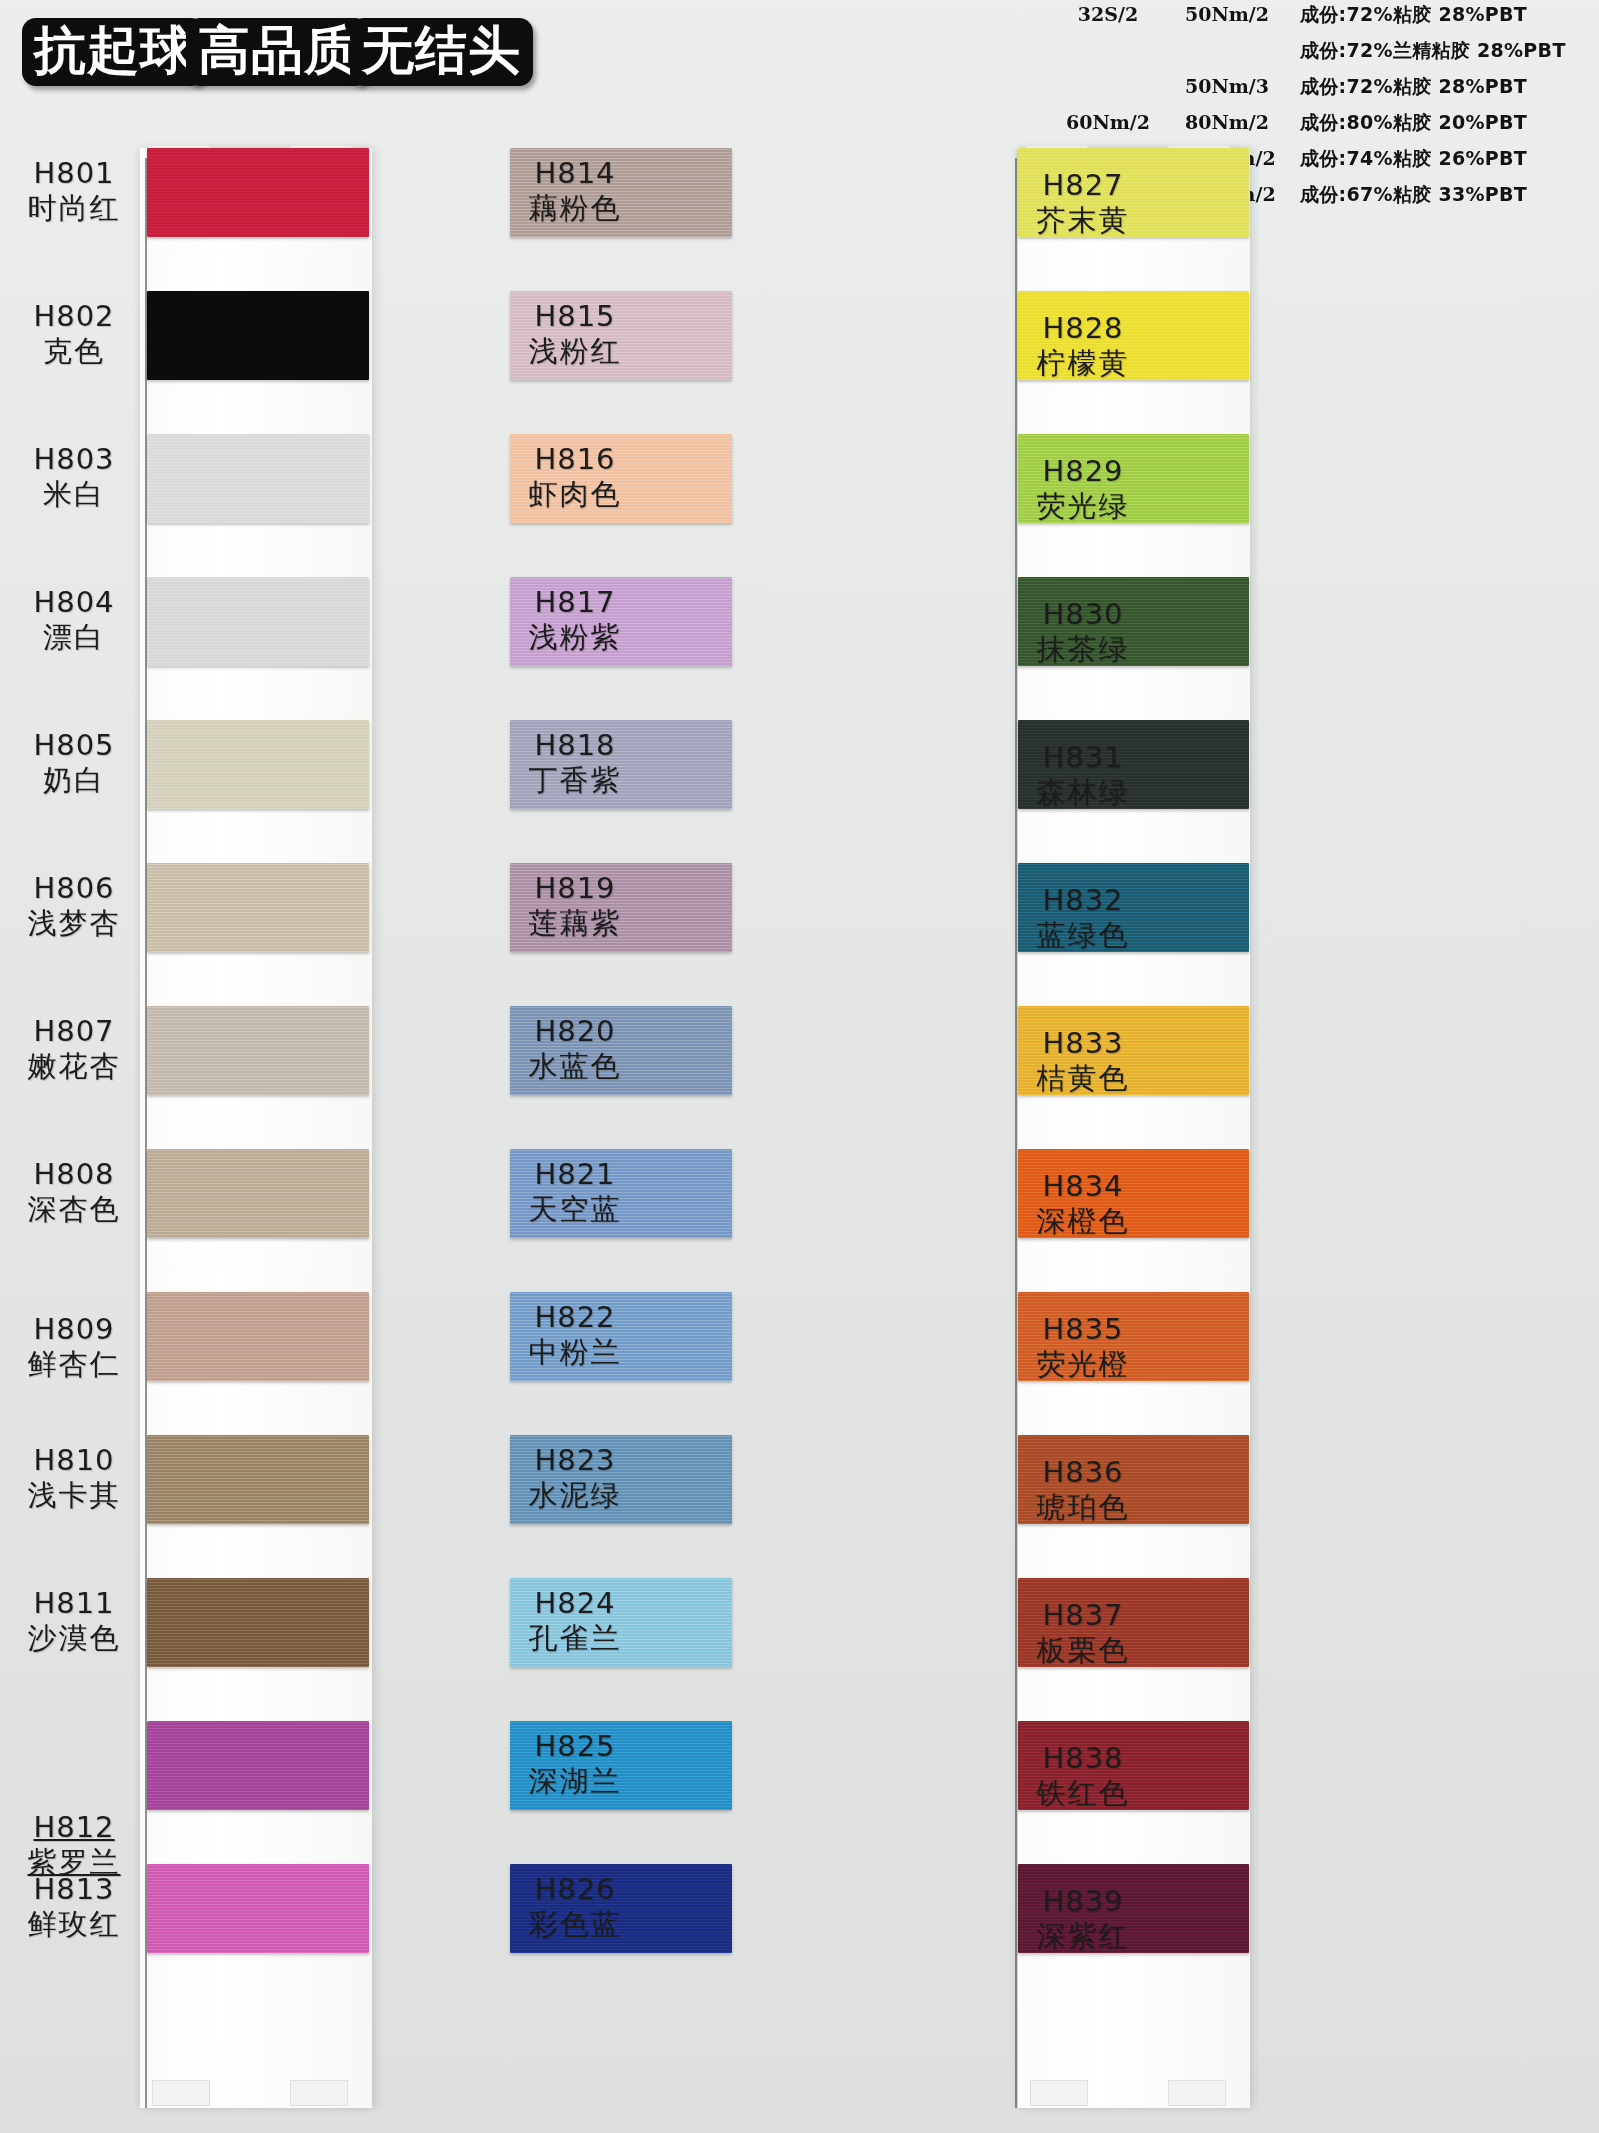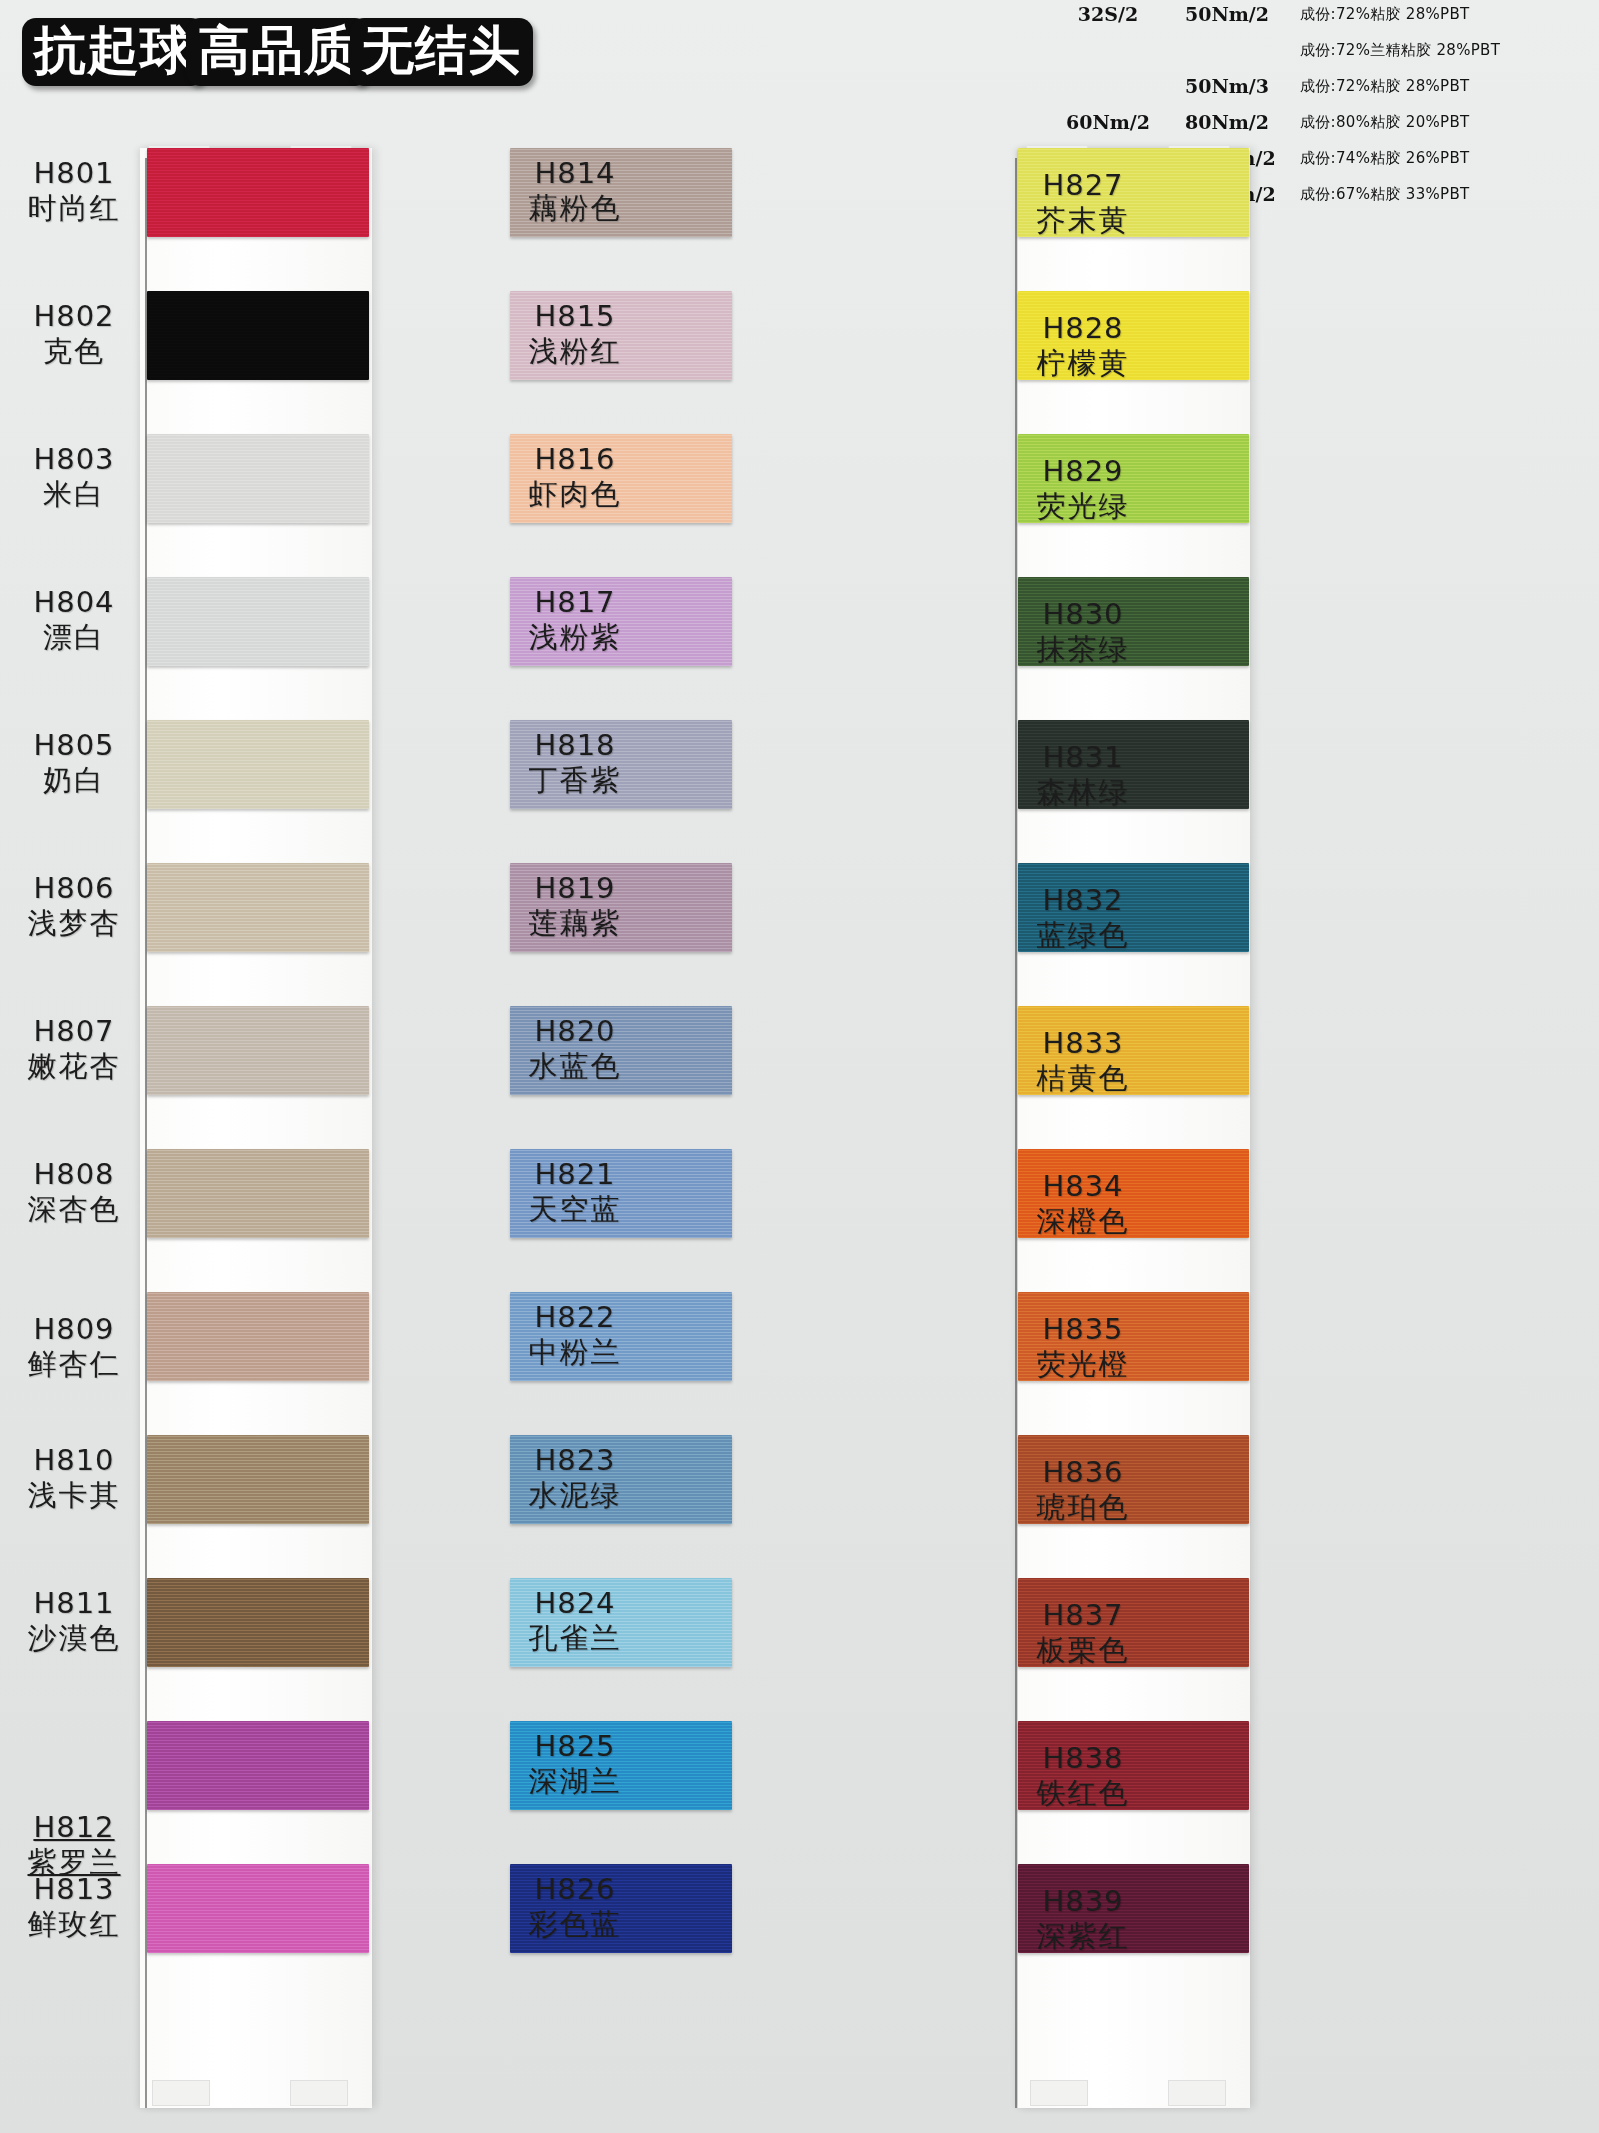--- a/index.html
+++ b/index.html
@@ -58,21 +58,21 @@
   .sp-a{
     font-family:"DejaVu Serif","Liberation Serif",serif;
     font-weight:700;font-size:19px;text-align:center;line-height:21px;
   }
   .sp-b{
     font-family:"DejaVu Serif","Liberation Serif",serif;
     font-weight:700;font-size:19px;text-align:center;line-height:21px;
   }
   .sp-c{
     font-family:"DejaVu Sans","Liberation Sans",sans-serif;
-    font-size:15px;line-height:21px;white-space:nowrap;letter-spacing:.3px;
+    font-size:19px;line-height:21px;white-space:nowrap;letter-spacing:.3px;font-weight:bold;
   }
   
   .col{position:absolute;top:148px;}
   #col1{left:0px;width:520px;}
   #col2{left:510px;width:520px;}
   #col3{left:1018px;width:581px;}
 
   
   .strip{
     position:absolute;top:0;

